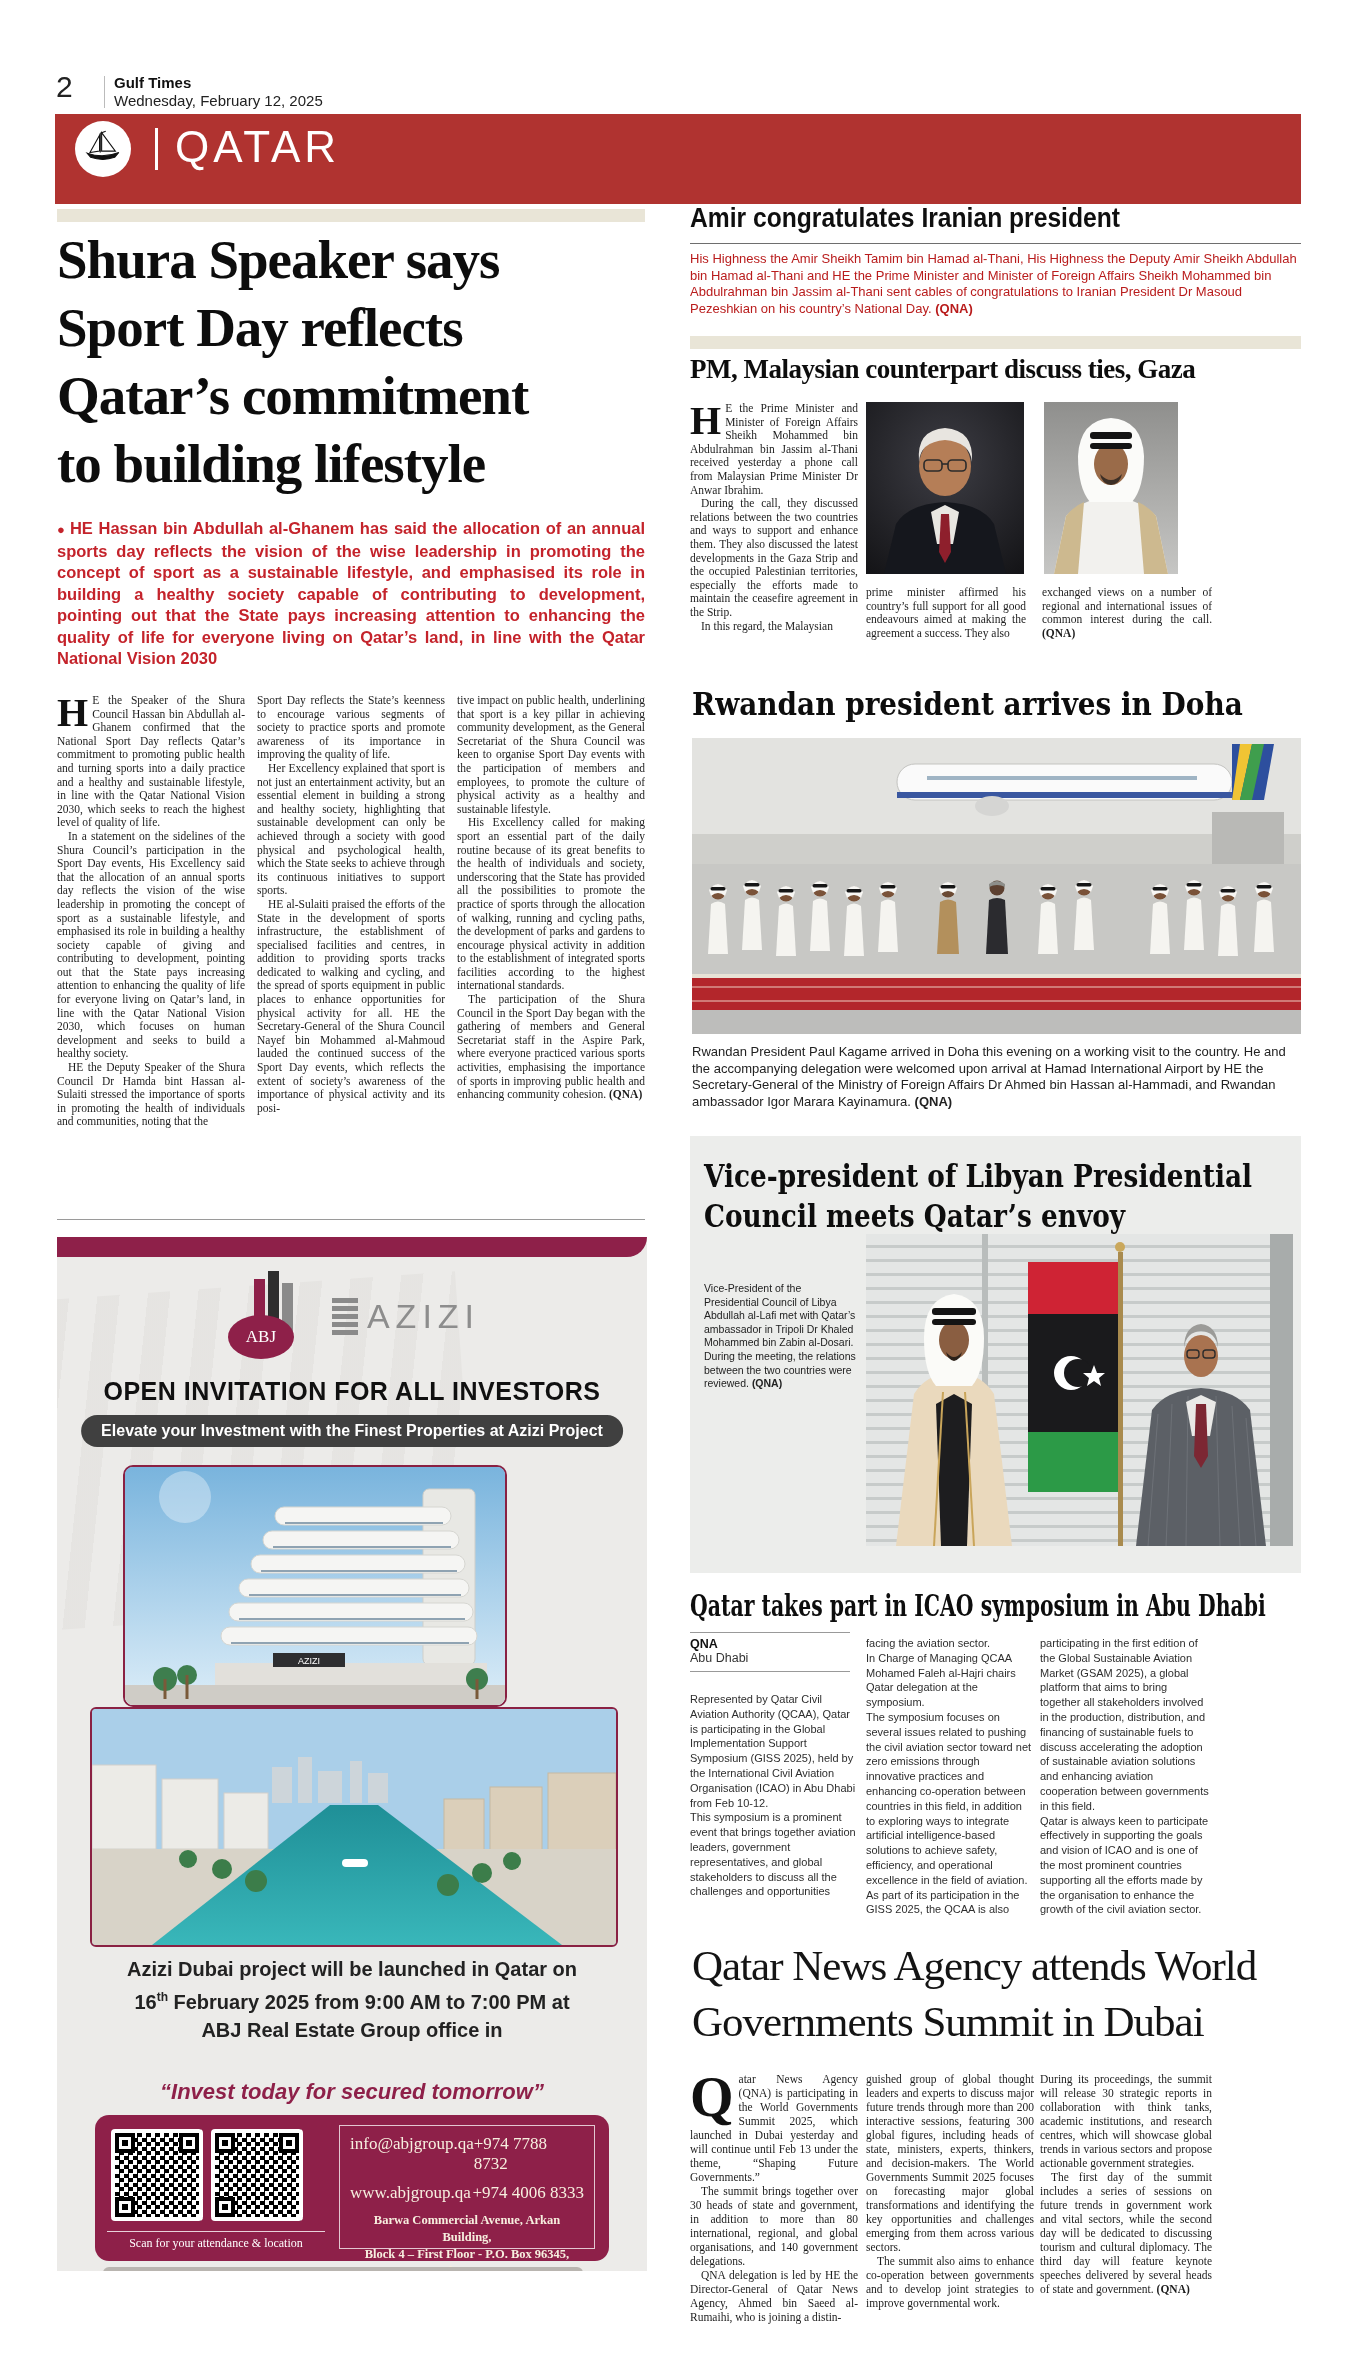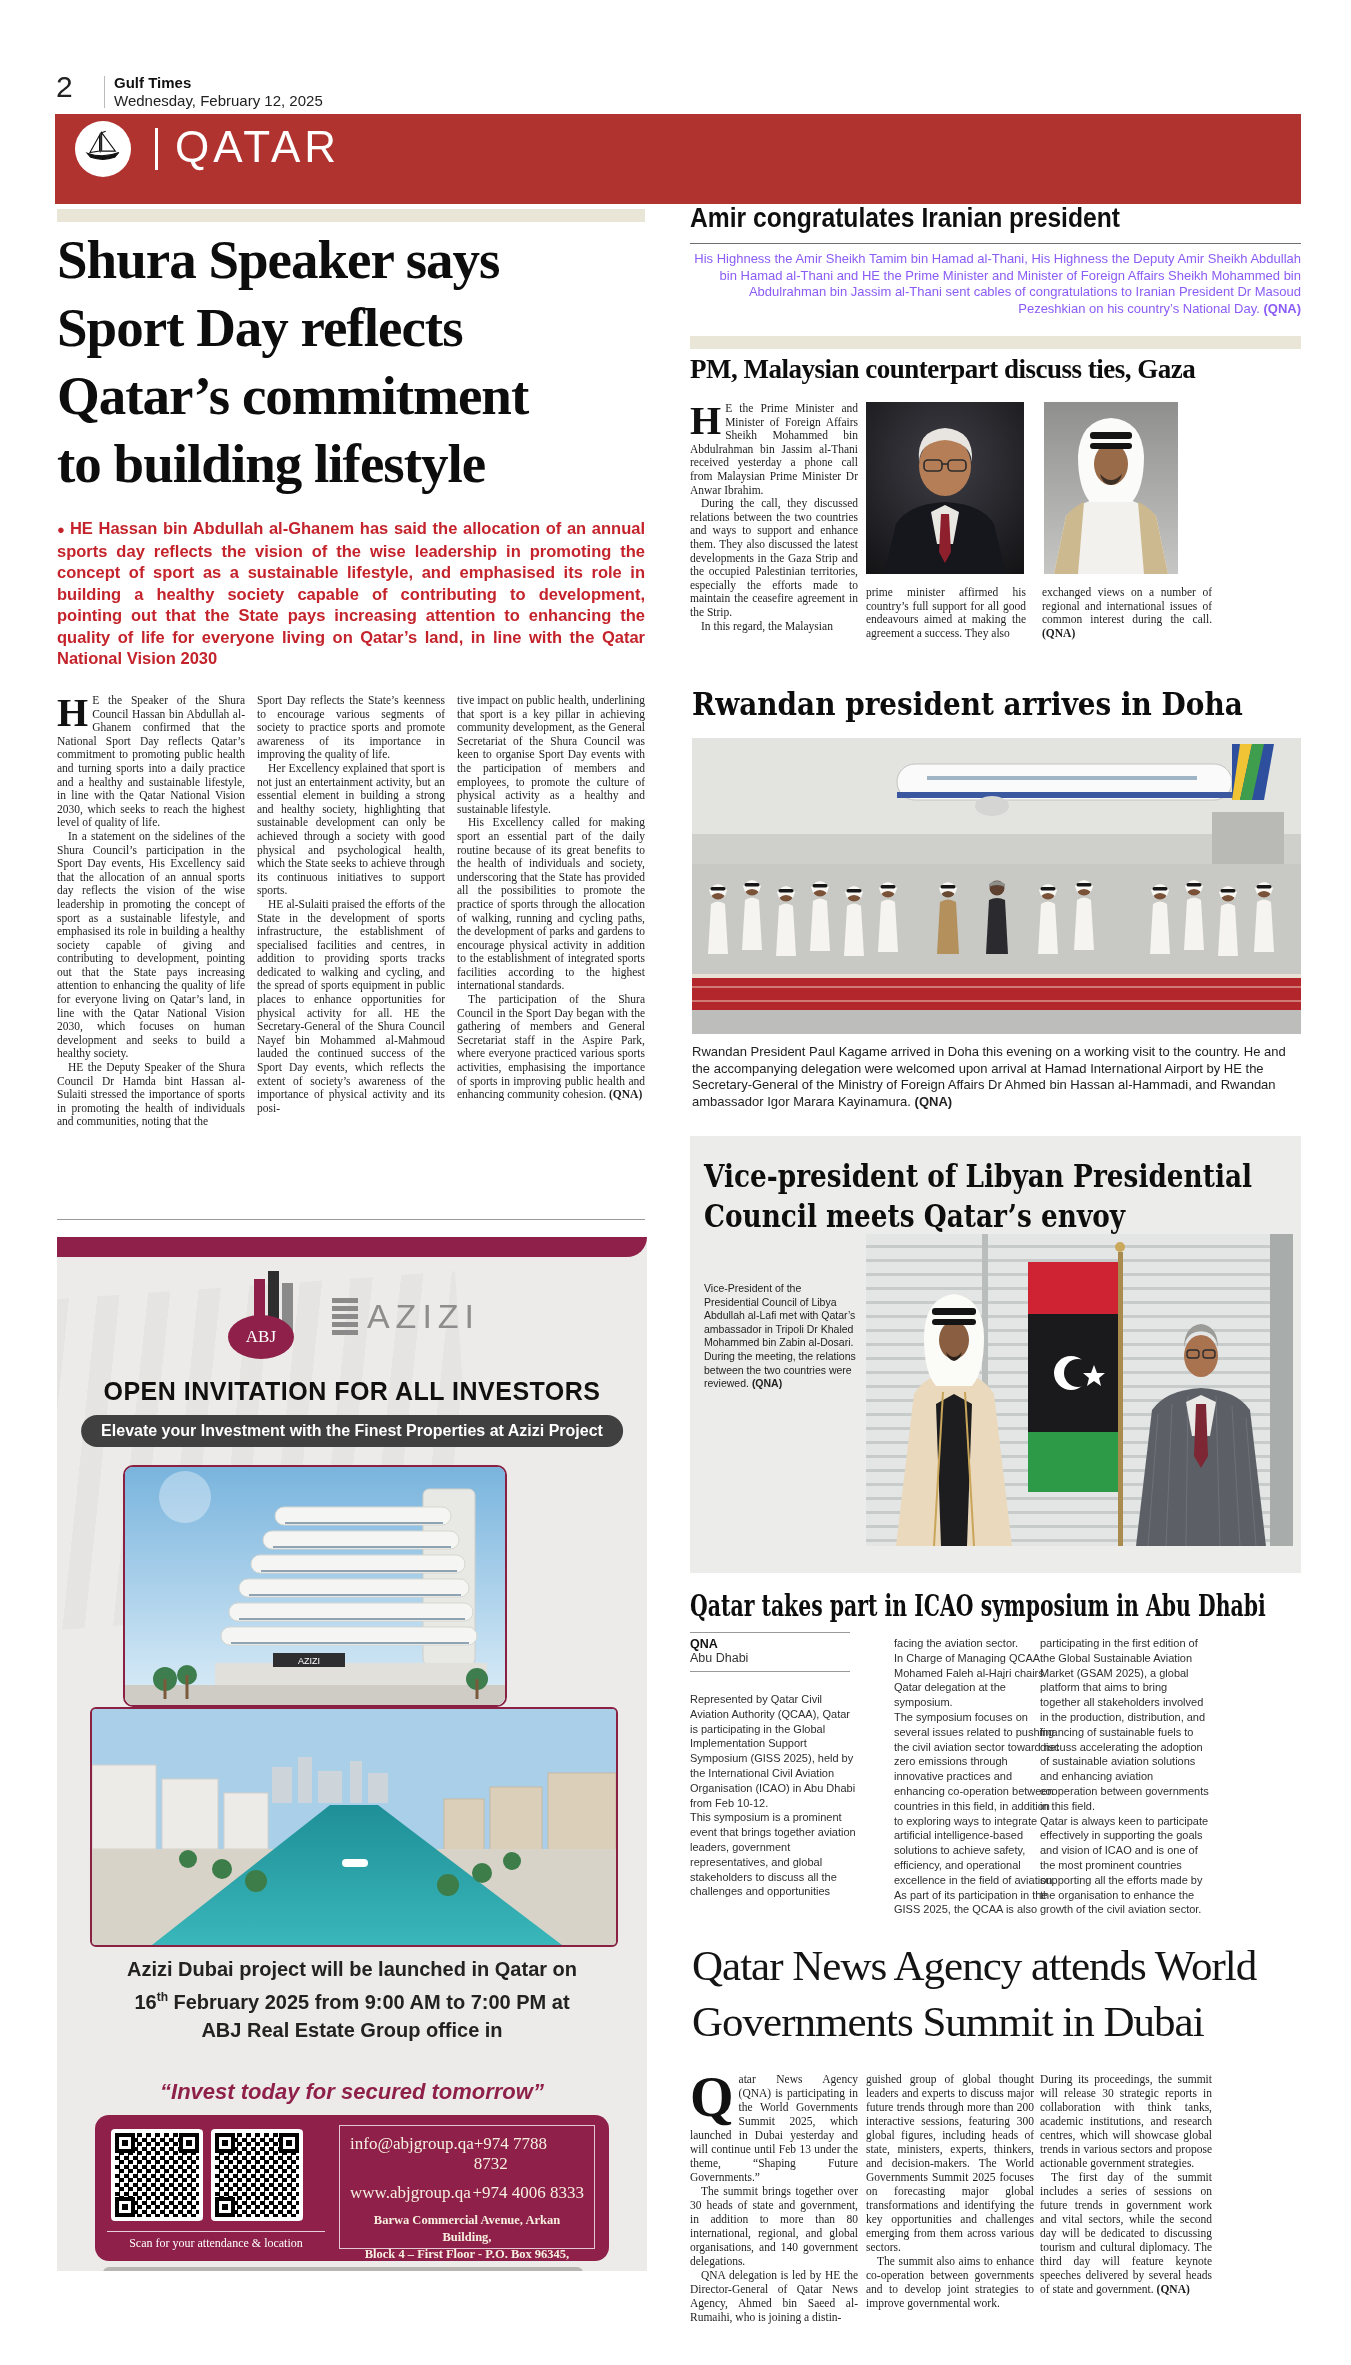--- a/index.html
+++ b/index.html
@@ -34,21 +34,21 @@
   .body-col p + p{text-indent:11px;}
   .dc{float:left;font:bold 40px/33px "Liberation Serif",serif;margin:2px 4px 0 0;color:#111;}
   .dc-big{float:left;font:bold 56px/46px "Liberation Serif",serif;margin:2px 5px 0 0;color:#111;}
   .qna{font-weight:bold;}
   .hairline{left:57px;top:1219px;width:588px;height:1px;background:#9a9a9a;}
 
   
   .amir-headline{left:690px;top:202px;font:bold 28px "Liberation Sans",sans-serif;color:#0f0f0f;
                  white-space:nowrap;transform:scaleX(.88);transform-origin:left top;}
   .amir-rule{left:690px;top:243px;width:611px;height:1px;background:#6e6e6e;}
-  .amir-body{left:690px;top:251px;width:611px;font:13px/16.6px "Liberation Sans",sans-serif;color:#8b5cf6;text-align:right;}
+  .amir-body{left:690px;top:251px;width:611px;font:13px/16.6px "Liberation Sans",sans-serif;color:#b91c1c;}
   .beige2{left:690px;top:336px;width:611px;height:13px;background:#e9e5d7;}
   .pm-headline{left:690px;top:354px;font:bold 27px "Liberation Serif",serif;letter-spacing:-.5px;
                color:#0d0d0d;white-space:nowrap;}
   .pm-col{position:absolute;text-align:justify;font:11.5px/13.6px "Liberation Serif",serif;color:#1d1d1d;overflow:hidden;}
   .pm-col p{margin:0;}
   .pm-col p + p{text-indent:11px;}
   .photo{position:absolute;overflow:hidden;background:#ddd;}
   .slab{font-family:"DejaVu Serif",serif;font-weight:bold;color:#0d0d0d;white-space:nowrap;
         transform-origin:left top;}
   .rw-headline{left:692px;top:686px;font-size:31px;transform:scaleX(.9);}
@@ -347,21 +347,21 @@
 
   <div class="abs slab icao-headline">Qatar takes part in ICAO symposium in Abu Dhabi</div>
   <div class="abs icao-byline">
     <div class="ag">QNA</div>
     <div class="ct">Abu Dhabi</div>
   </div>
   <div class="icao-col" style="left:690px;top:1692px;width:166px;height:236px;">
     <p>Represented by Qatar Civil Aviation Authority (QCAA), Qatar is participating in the Global Implementation Support Symposium (GISS 2025), held by the International Civil Aviation Organisation (ICAO) in Abu Dhabi from Feb 10-12.</p>
     <p>This symposium is a prominent event that brings together aviation leaders, government representatives, and global stakeholders to discuss all the challenges and opportunities</p>
   </div>
-  <div class="icao-col" style="left:866px;top:1636px;width:166px;height:292px;margin-left:28px;">
+  <div class="icao-col" style="left:866px;top:1636px;width:166px;height:292px;">
     <p>facing the aviation sector.</p>
     <p>In Charge of Managing QCAA Mohamed Faleh al-Hajri chairs Qatar delegation at the symposium.</p>
     <p>The symposium focuses on several issues related to pushing the civil aviation sector toward net zero emissions through innovative practices and enhancing co-operation between countries in this field, in addition to exploring ways to integrate artificial intelligence-based solutions to achieve safety, efficiency, and operational excellence in the field of aviation.</p>
     <p>As part of its participation in the GISS 2025, the QCAA is also</p>
   </div>
   <div class="icao-col" style="left:1040px;top:1636px;width:170px;height:292px;">
     <p>participating in the first edition of the Global Sustainable Aviation Market (GSAM 2025), a global platform that aims to bring together all stakeholders involved in the production, distribution, and financing of sustainable fuels to discuss accelerating the adoption of sustainable aviation solutions and enhancing aviation cooperation between governments in this field.</p>
     <p>Qatar is always keen to participate effectively in supporting the goals and vision of ICAO and is one of the most prominent countries supporting all the efforts made by the organisation to enhance the growth of the civil aviation sector.</p>
   </div>
 

